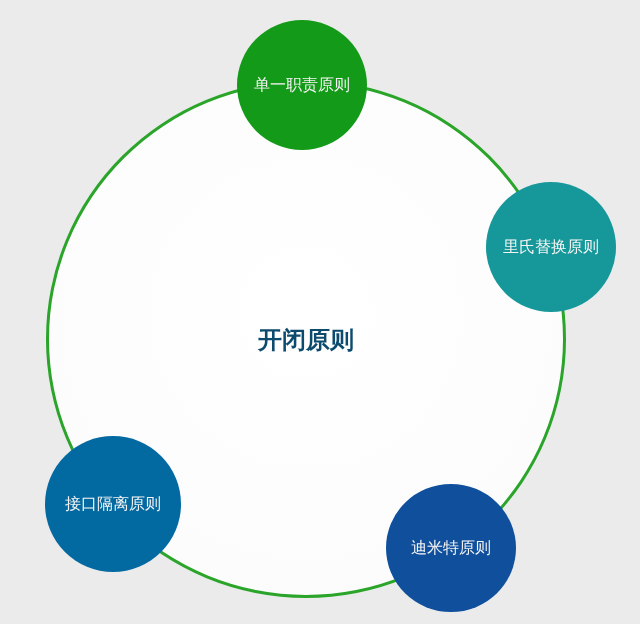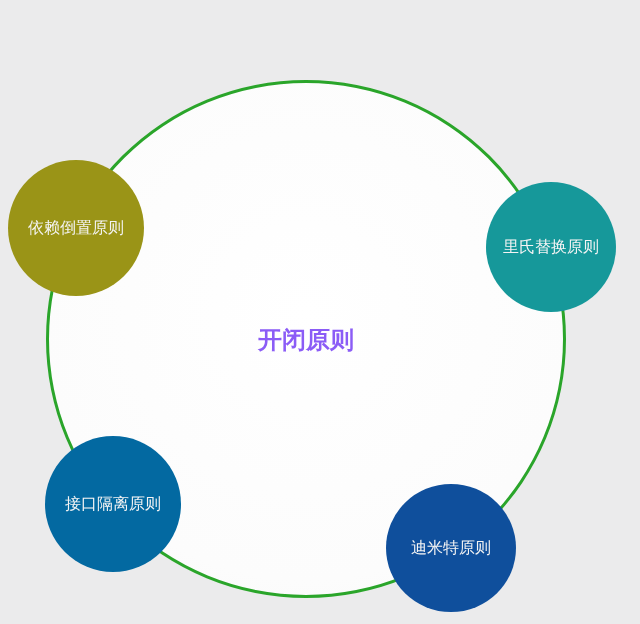--- a/index.html
+++ b/index.html
@@ -15,49 +15,49 @@
     left: 46px; top: 80px; width: 520px; height: 518px;
     border-radius: 50%;
     background: radial-gradient(circle at 50% 45%, #ffffff 0%, #fcfcfc 70%, #f7f7f7 100%);
     border: 3px solid #2aa52a;
     box-sizing: border-box;
   }
   .center-label {
     position: absolute;
     left: 206px; top: 322px; width: 200px; height: 36px;
     text-align: center;
-    font-size: 24px; font-weight: bold; color: #8b5cf6;
+    font-size: 24px; font-weight: bold; color: #0c4a6e;
     line-height: 36px;
   }
   .node {
     position: absolute;
     border-radius: 50%;
     display: flex; align-items: center; justify-content: center;
     color: #f4f4f4; font-size: 16px;
     box-sizing: border-box;
     white-space: nowrap;
   }
   .node span { display: block; letter-spacing: 0px; }
 </style>
 </head>
 <body>
 
 <div class="stage">
   <div class="big-circle"></div>
   <div class="center-label">开闭原则</div>
 
+  <div class="node" style="left:237px; top:20px; width:130px; height:130px; background:#149a19;">
+    <span>单一职责原则</span>
+  </div>
 
   <div class="node" style="left:386px; top:484px; width:130px; height:128px; background:#0f4f9c;">
     <span>迪米特原则</span>
   </div>
 
   <div class="node" style="left:486px; top:182px; width:130px; height:130px; background:#16989a;">
     <span>里氏替换原则</span>
   </div>
 
   <div class="node" style="left:45px; top:436px; width:136px; height:136px; background:#0369a1;">
     <span>接口隔离原则</span>
   </div>
 
-  <div class="node" style="left:8px; top:160px; width:136px; height:136px; background:#9a9417;">
-    <span>依赖倒置原则</span>
-  </div>
 </div>
 
 </body></html>

